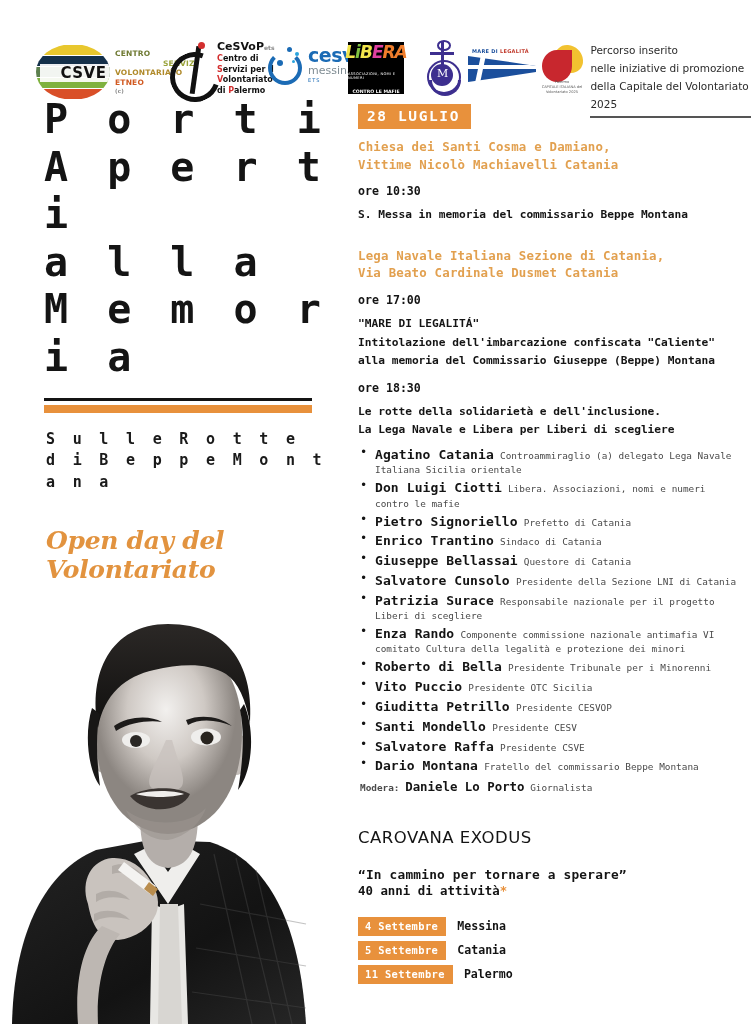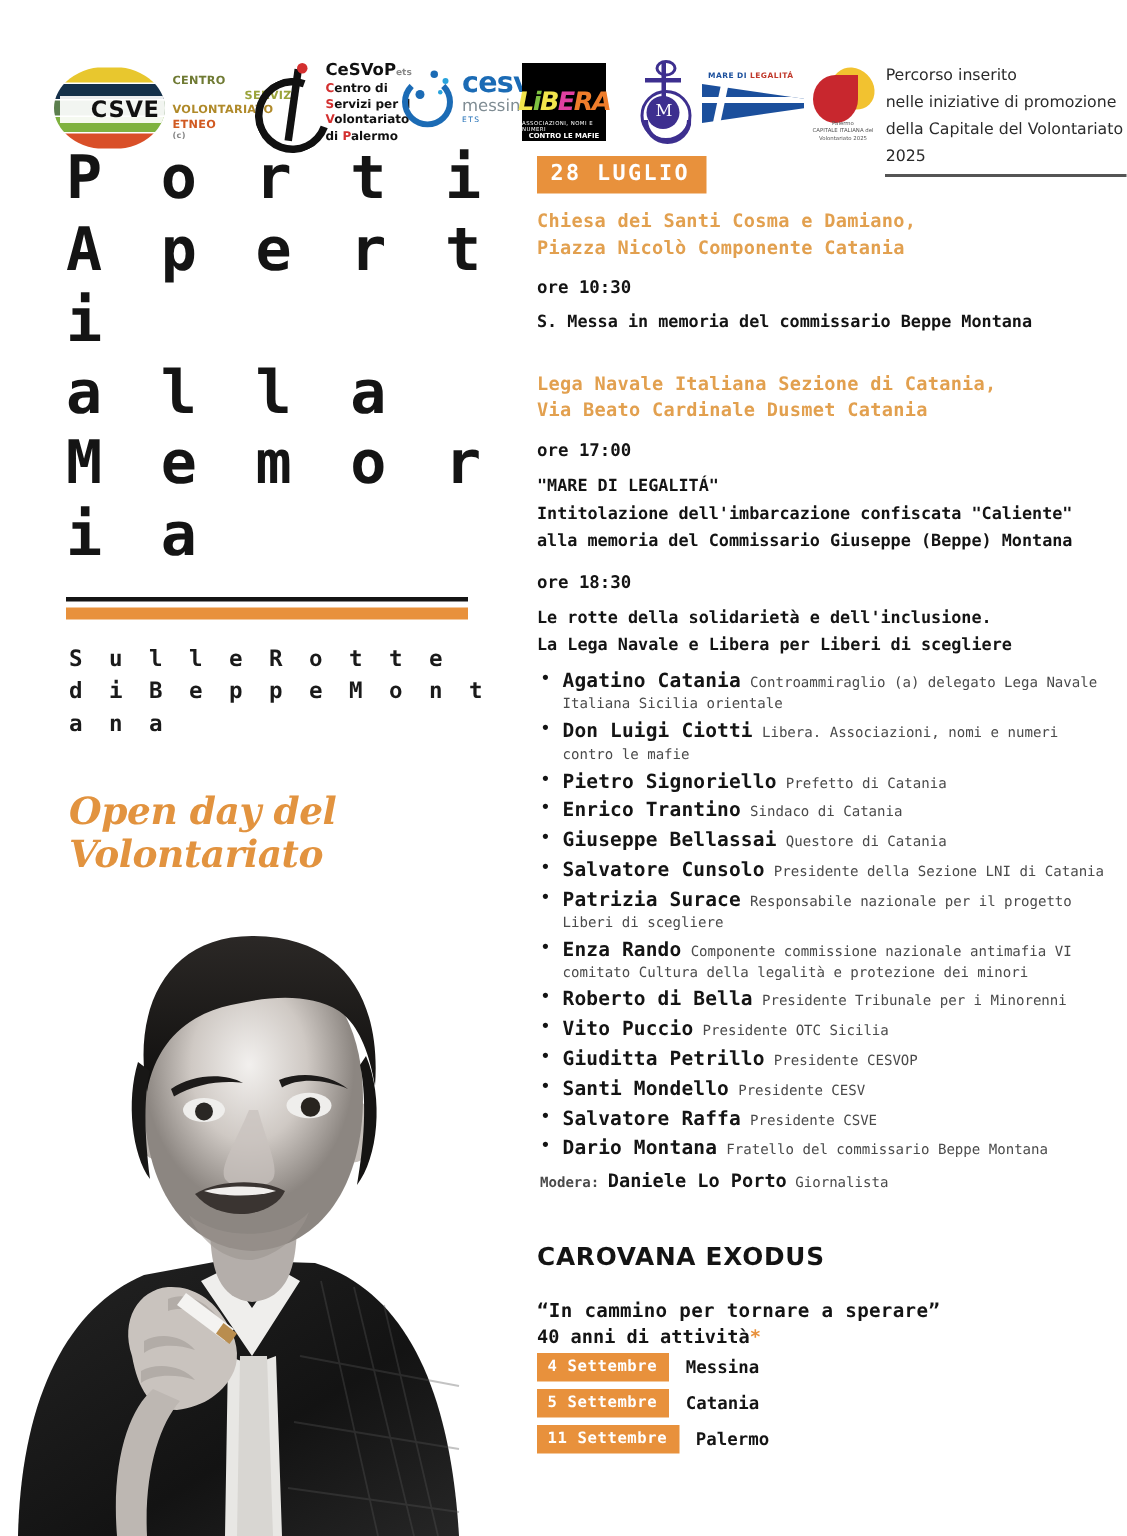--- a/index.html
+++ b/index.html
@@ -90,21 +90,21 @@
   .cesvm-mark .d1 { position:absolute; width:5px;height:5px;border-radius:50%;background:#1b6bb5; left:19px; top:0px;}
   .cesvm-mark .d2 { position:absolute; width:4px;height:4px;border-radius:50%;background:#29a3dd; left:27px; top:5px;}
   .cesvm-mark .d3 { position:absolute; width:3px;height:3px;border-radius:50%;background:#29a3dd; left:24px; top:13px;}
   .cesvm-mark .d4 { position:absolute; width:6px;height:6px;border-radius:50%;background:#1b6bb5; left:9px; top:13px;}
   .cesvm-word { font-family:"DejaVu Sans", sans-serif; color:#1b6bb5;}
   .cesvm-word .big { font-size:19px; font-weight:bold; letter-spacing:-0.5px; display:block; line-height:1;}
   .cesvm-word .sm { font-size:11px; display:block; line-height:1.1; color:#7f8c93;}
   .cesvm-word .xs { font-size:5px; display:block; color:#1b6bb5; letter-spacing:1px;}
 
   
-  .libera { position:absolute; left:348px; top:24px; width:56px; height:52px; background:#000; display:flex; flex-direction:column; align-items:center; justify-content:flex-end;}
+  .libera { position:absolute; left:348px; top:24px; width:56px; height:52px; background:#000; display:flex; flex-direction:column; align-items:center; justify-content:space-between;}
   .libera .w { font-family:"DejaVu Sans", sans-serif; font-weight:bold; font-style:italic; font-size:17px; letter-spacing:-1px;}
   .libera .w .y{color:#f2e54c;} .libera .w .g{color:#7fc241;} .libera .w .p{color:#e040a0;} .libera .w .o{color:#ef7d2b;}
   .libera .s { color:#fff; font-size:3.6px; letter-spacing:.3px; margin-top:2px; font-family:"DejaVu Sans", sans-serif;}
   .libera .s2 { color:#fff; font-size:4.6px; font-weight:bold; margin-top:1px; font-family:"DejaVu Sans", sans-serif;}
 
   
   .anchor { position:absolute; left:420px; top:22px; width:44px; height:56px; }
   .anchor .ring { position:absolute; left:7px; top:20px; width:30px; height:30px; border:2.5px solid #3d2f8f; border-radius:50%; }
   .anchor .ring2 { position:absolute; left:11px; top:24px; width:22px; height:22px; background:#3d2f8f; border-radius:50%; }
   .anchor .ring2::after{content:"M";position:absolute;left:6px;top:3px;color:#fff;font-size:11px;font-family:"DejaVu Serif",serif;}
@@ -329,32 +329,32 @@
   ul.speakers li .ro { font-size:9.4px; color:#4a4a4a; }
 
   .modera {
     font-size:9.4px; color:#4a4a4a; margin-top:4px; padding-left:2px;
   }
   .modera .lb { font-weight:bold; }
   .modera .nm { font-weight:bold; font-size:12.4px; color:#141414; }
 
   .carovana-title {
     font-family:"DejaVu Sans", sans-serif;
-    font-weight:bold; font-size:16.5px; letter-spacing:.5px;
+    font-weight:normal; font-size:16.5px; letter-spacing:.5px;
     margin-top:34px; color:#141414;
   }
   .carovana-sub {
     font-weight:bold; font-size:12.8px; margin-top:20px; letter-spacing:.2px; color:#141414;
   }
   .carovana-sub2 {
     font-weight:bold; font-size:12.4px; margin-top:1px; color:#141414;
   }
   .carovana-sub2 .ast { color:#e8913c; }
 
-  .tour-list { margin-top:4px; }
+  .tour-list { margin-top:19px; }
   .tour-row { display:flex; align-items:center; margin-bottom:5px; }
   .tour-date {
     background:#e8913c; color:#fff; font-weight:bold; font-size:10.4px;
     padding:3px 8px 4px 7px; letter-spacing:.4px; white-space:nowrap;
   }
   .tour-city {
     font-weight:bold; font-size:11.6px; margin-left:11px; color:#141414;
   }
 </style>
 </head>
@@ -664,21 +664,21 @@
 </div>
 
 <div class="right-col">
 
   <div class="date-badge">28 LUGLIO</div>
 
   
   <div>
     <div class="venue">
       <div>Chiesa dei Santi Cosma e Damiano,</div>
-      <div>Piazza Nicolò Componente Catania</div>
+      <div>Vittime Nicolò Machiavelli Catania</div>
     </div>
     <div class="time">ore 10:30</div>
     <div class="desc">S. Messa in memoria del commissario Beppe Montana</div>
   </div>
 
   <div class="block-gap"></div>
 
   
   <div>
     <div class="venue">

